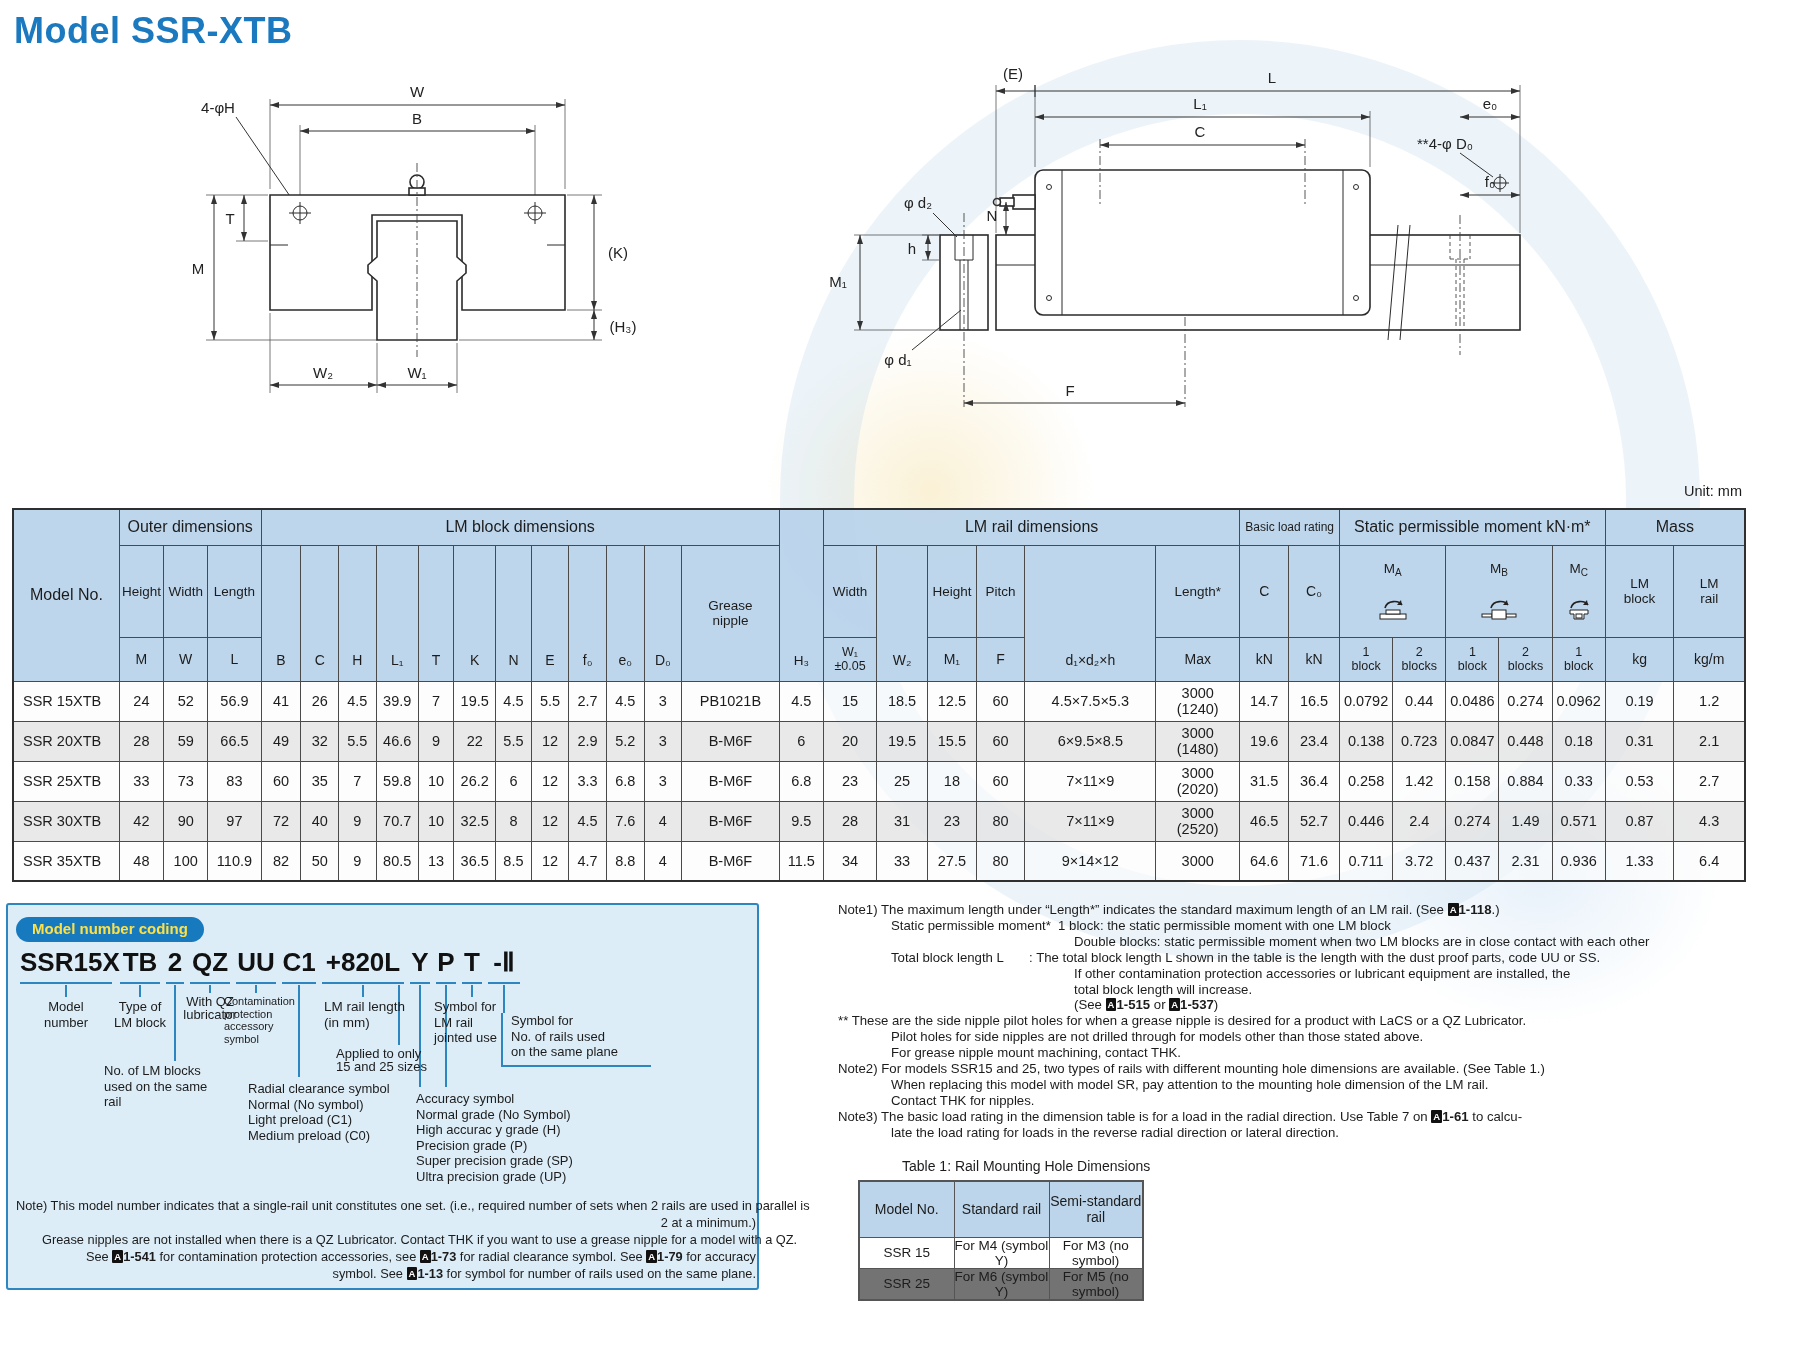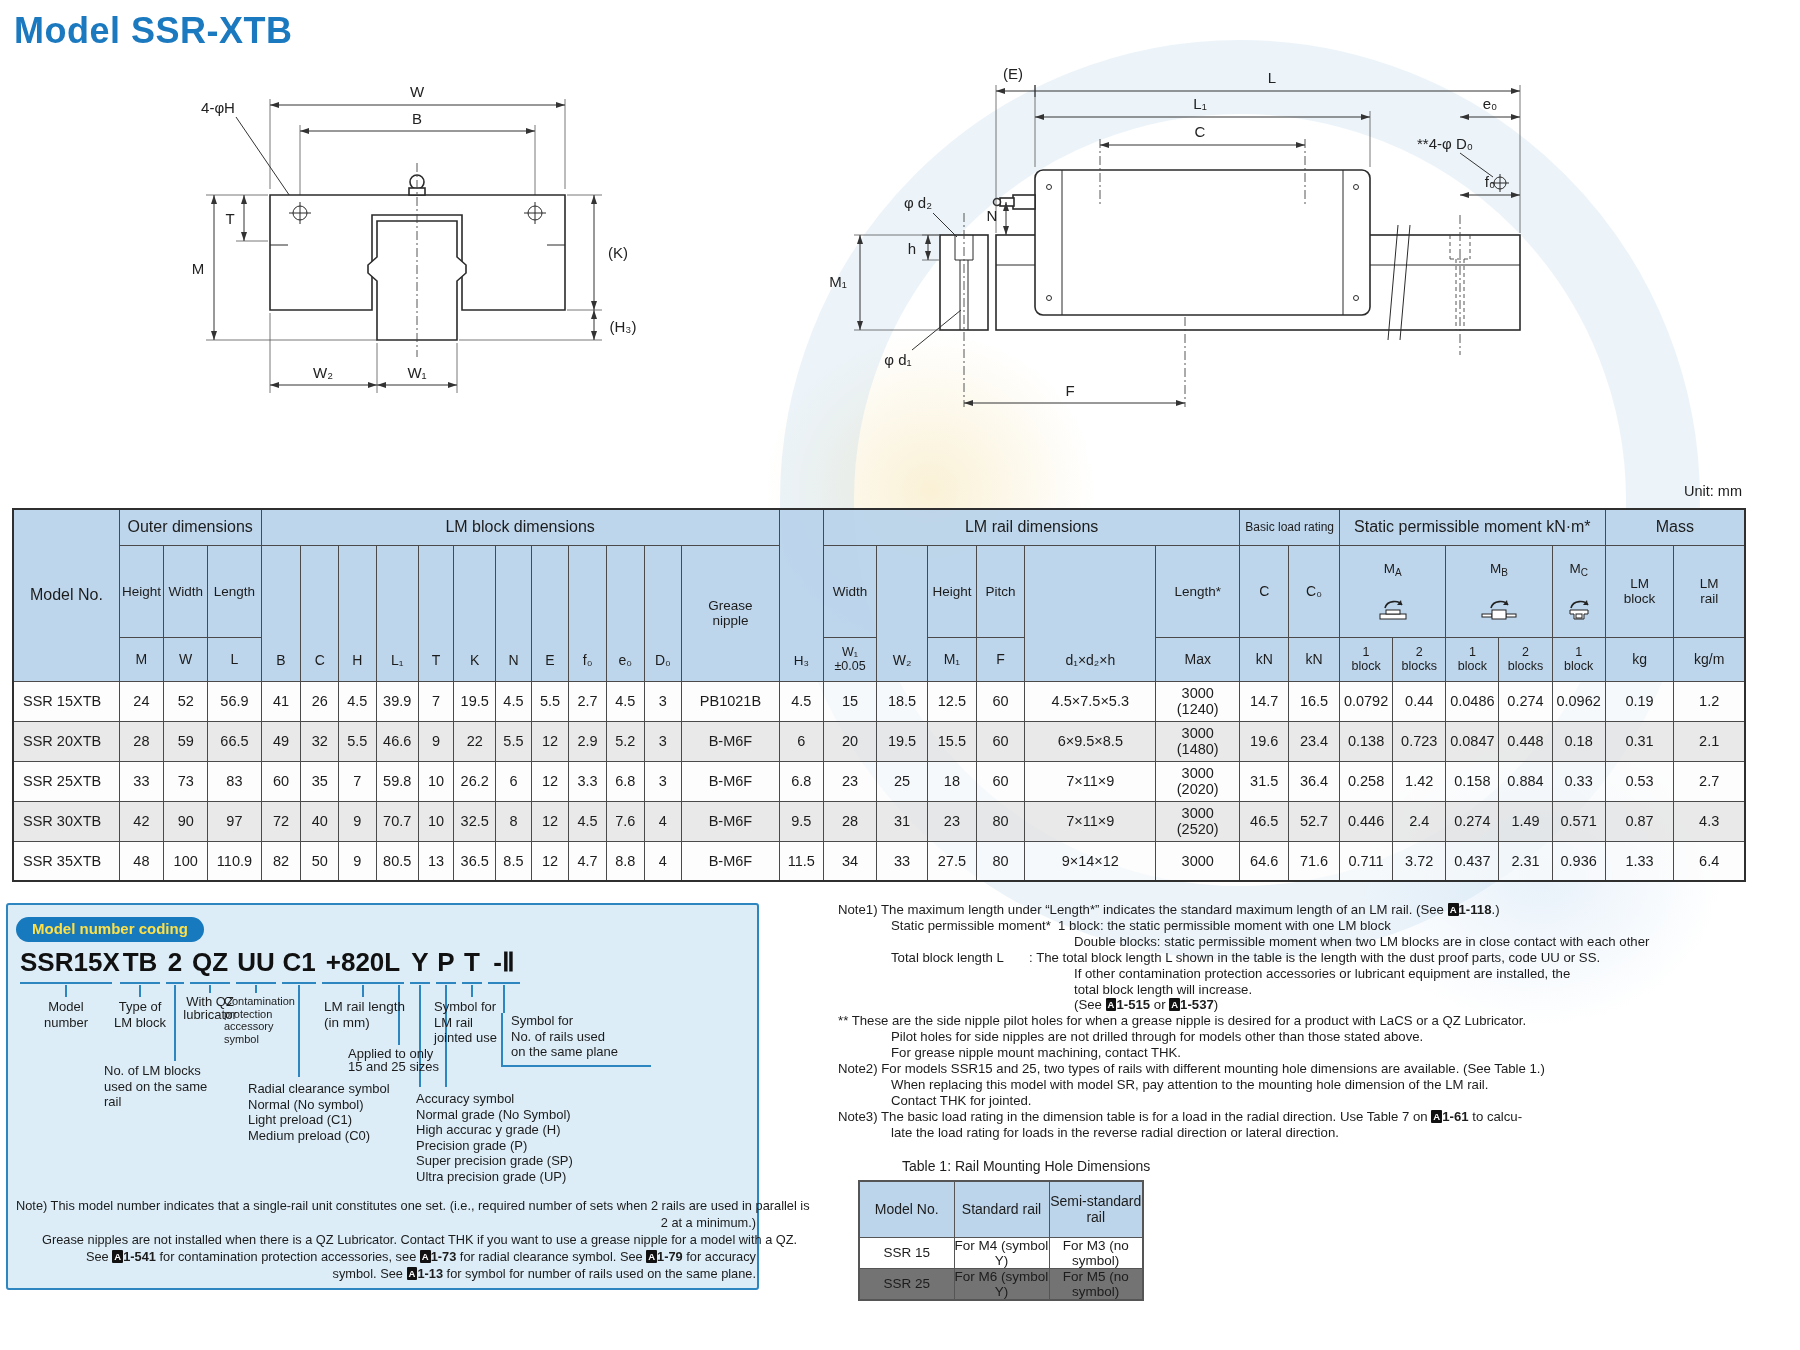--- a/index.html
+++ b/index.html
@@ -593,21 +593,21 @@
     <div class="clab tiny" style="left:216px;top:90px;width:64px">Contamination
 protection
 accessory
 symbol</div>
     <div class="clab" style="left:240px;top:176px;width:185px">Radial clearance symbol
 Normal (No symbol)
 Light preload (C1)
 Medium preload (C0)</div>
     <div class="clab" style="left:316px;top:94px;width:110px;font-size:13.5px">LM rail length
 (in mm)</div>
-    <div class="clab med" style="left:340px;top:142px;width:100px">Applied to only
+    <div class="clab med" style="left:328px;top:142px;width:100px">Applied to only
 15 and 25 sizes</div>
     <div class="clab" style="left:408px;top:186px;width:180px">Accuracy symbol
 Normal grade (No Symbol)
 High accurac y grade (H)
 Precision grade (P)
 Super precision grade (SP)
 Ultra precision grade (UP)</div>
     <div class="clab" style="left:426px;top:94px;width:90px">Symbol for
 LM rail
 jointed use</div>
@@ -630,21 +630,21 @@
       <div class="nline n2 rich">Double blocks: static permissible moment when two LM blocks are in close contact with each other</div>
       <div class="nline n1 rich">Total block length L       : The total block length L shown in the table is the length with the dust proof parts, code UU or SS.</div>
       <div class="nline n2 rich">If other contamination protection accessories or lubricant equipment are installed, the</div>
       <div class="nline n2 rich">total block length will increase.</div>
       <div class="nline n2 rich">(See <span class="aref">A</span><b>1-515</b> or <span class="aref">A</span><b>1-537</b>)</div>
       <div class="nline n0 rich">** These are the side nipple pilot holes for when a grease nipple is desired for a product with LaCS or a QZ Lubricator.</div>
       <div class="nline n1 rich">Pilot holes for side nipples are not drilled through for models other than those stated above.</div>
       <div class="nline n1 rich">For grease nipple mount machining, contact THK.</div>
       <div class="nline n0 rich">Note2) For models SSR15 and 25, two types of rails with different mounting hole dimensions are available. (See Table 1.)</div>
       <div class="nline n1 rich">When replacing this model with model SR, pay attention to the mounting hole dimension of the LM rail.</div>
-      <div class="nline n1 rich">Contact THK for jointed.</div>
+      <div class="nline n1 rich">Contact THK for nipples.</div>
       <div class="nline n0 rich">Note3) The basic load rating in the dimension table is for a load in the radial direction. Use Table 7 on <span class="aref">A</span><b>1-61</b> to calcu-</div>
       <div class="nline n1 rich">late the load rating for loads in the reverse radial direction or lateral direction.</div>
     </div>
 
   <div class="abs" id="t1-title">Table 1: Rail Mounting Hole Dimensions</div>
   <div class="abs" id="table1">
     <table class="t1">
       <colgroup>
           <col style="width:95px">
           <col style="width:95px">

